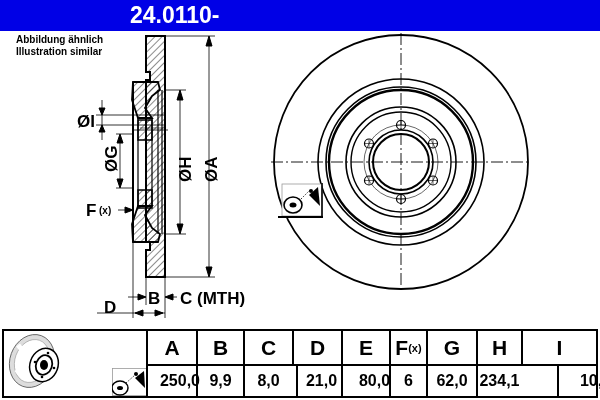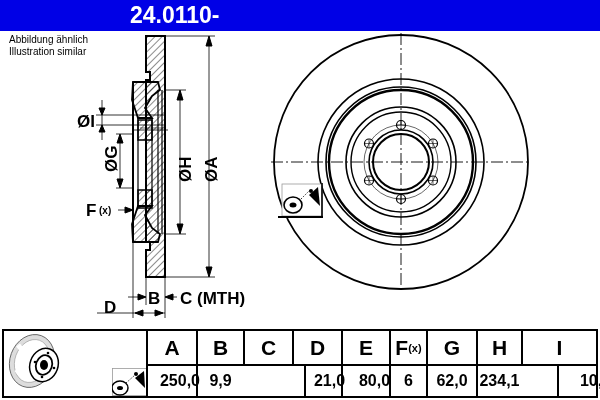--- a/index.html
+++ b/index.html
@@ -1,20 +1,20 @@
 <!DOCTYPE html>
 <html><head>
 <meta charset="utf-8">
 <style>
   html, body { margin:0; padding:0; background:#ffffff; }
   body { width:600px; height:400px; position:relative; overflow:hidden; font-family:"Liberation Sans", sans-serif; }
   .header { position:absolute; left:0; top:0; width:600px; height:31px; background:#0000e6; color:#fff; }
   .header .part { position:absolute; left:130px; top:0; width:150px; font-size:23px; font-weight:bold; line-height:31px; letter-spacing:0px; }
   .header .code { position:absolute; left:324px; top:0; font-size:23px; font-weight:bold; line-height:31px; }
-  .note { position:absolute; left:9px; font-size:10px; font-weight:normal; color:#000; line-height:12px; }
+  .note { position:absolute; left:16px; font-size:10px; font-weight:bold; color:#000; line-height:12px; }
   svg.drawing { position:absolute; left:0; top:0; }
   .tbl { position:absolute; left:2px; top:329px; width:596px; height:69px; border:2px solid #000; box-sizing:border-box; }
   .cell { position:absolute; box-sizing:border-box; border-left:2px solid #000; display:flex; align-items:center; justify-content:center; font-weight:bold; color:#000; }
   .hdr { top:0; height:35px; border-bottom:2px solid #000; font-size:21px; }
   .val { top:35px; height:30px; font-size:16px; }
   .fx small { font-size:11px; }
 </style>
 </head>
 <body>
 
@@ -181,23 +181,24 @@
     </svg>
   </div>
 
   <div class="cell hdr" style="left:142px; width:50px;">A</div>
   <div class="cell val" style="left:142px; width:66px;">250,0</div>
 
   <div class="cell hdr" style="left:192px; width:47px;">B</div>
   <div class="cell val" style="left:192px; width:47px;text-align:center;">9,9</div>
 
   <div class="cell hdr" style="left:239px; width:49px;">C</div>
+  <div class="cell val" style="left:239px; width:49px;">8,0</div>
 
   <div class="cell hdr" style="left:288px; width:49px;">D</div>
-  <div class="cell val" style="left:300px; width:49px;">21,0</div>
+  <div class="cell val" style="left:292px; width:49px;">21,0</div>
 
   <div class="cell hdr" style="left:337px; width:48px;">E</div>
   <div class="cell val" style="left:337px; width:48px;padding-left:17px;">80,0</div>
 
   <div class="cell hdr fx" style="left:385px; width:37px;">
     <span>F</span>
       <small>(x)</small>
   </div>
   <div class="cell val" style="left:385px; width:37px;">6</div>
 

